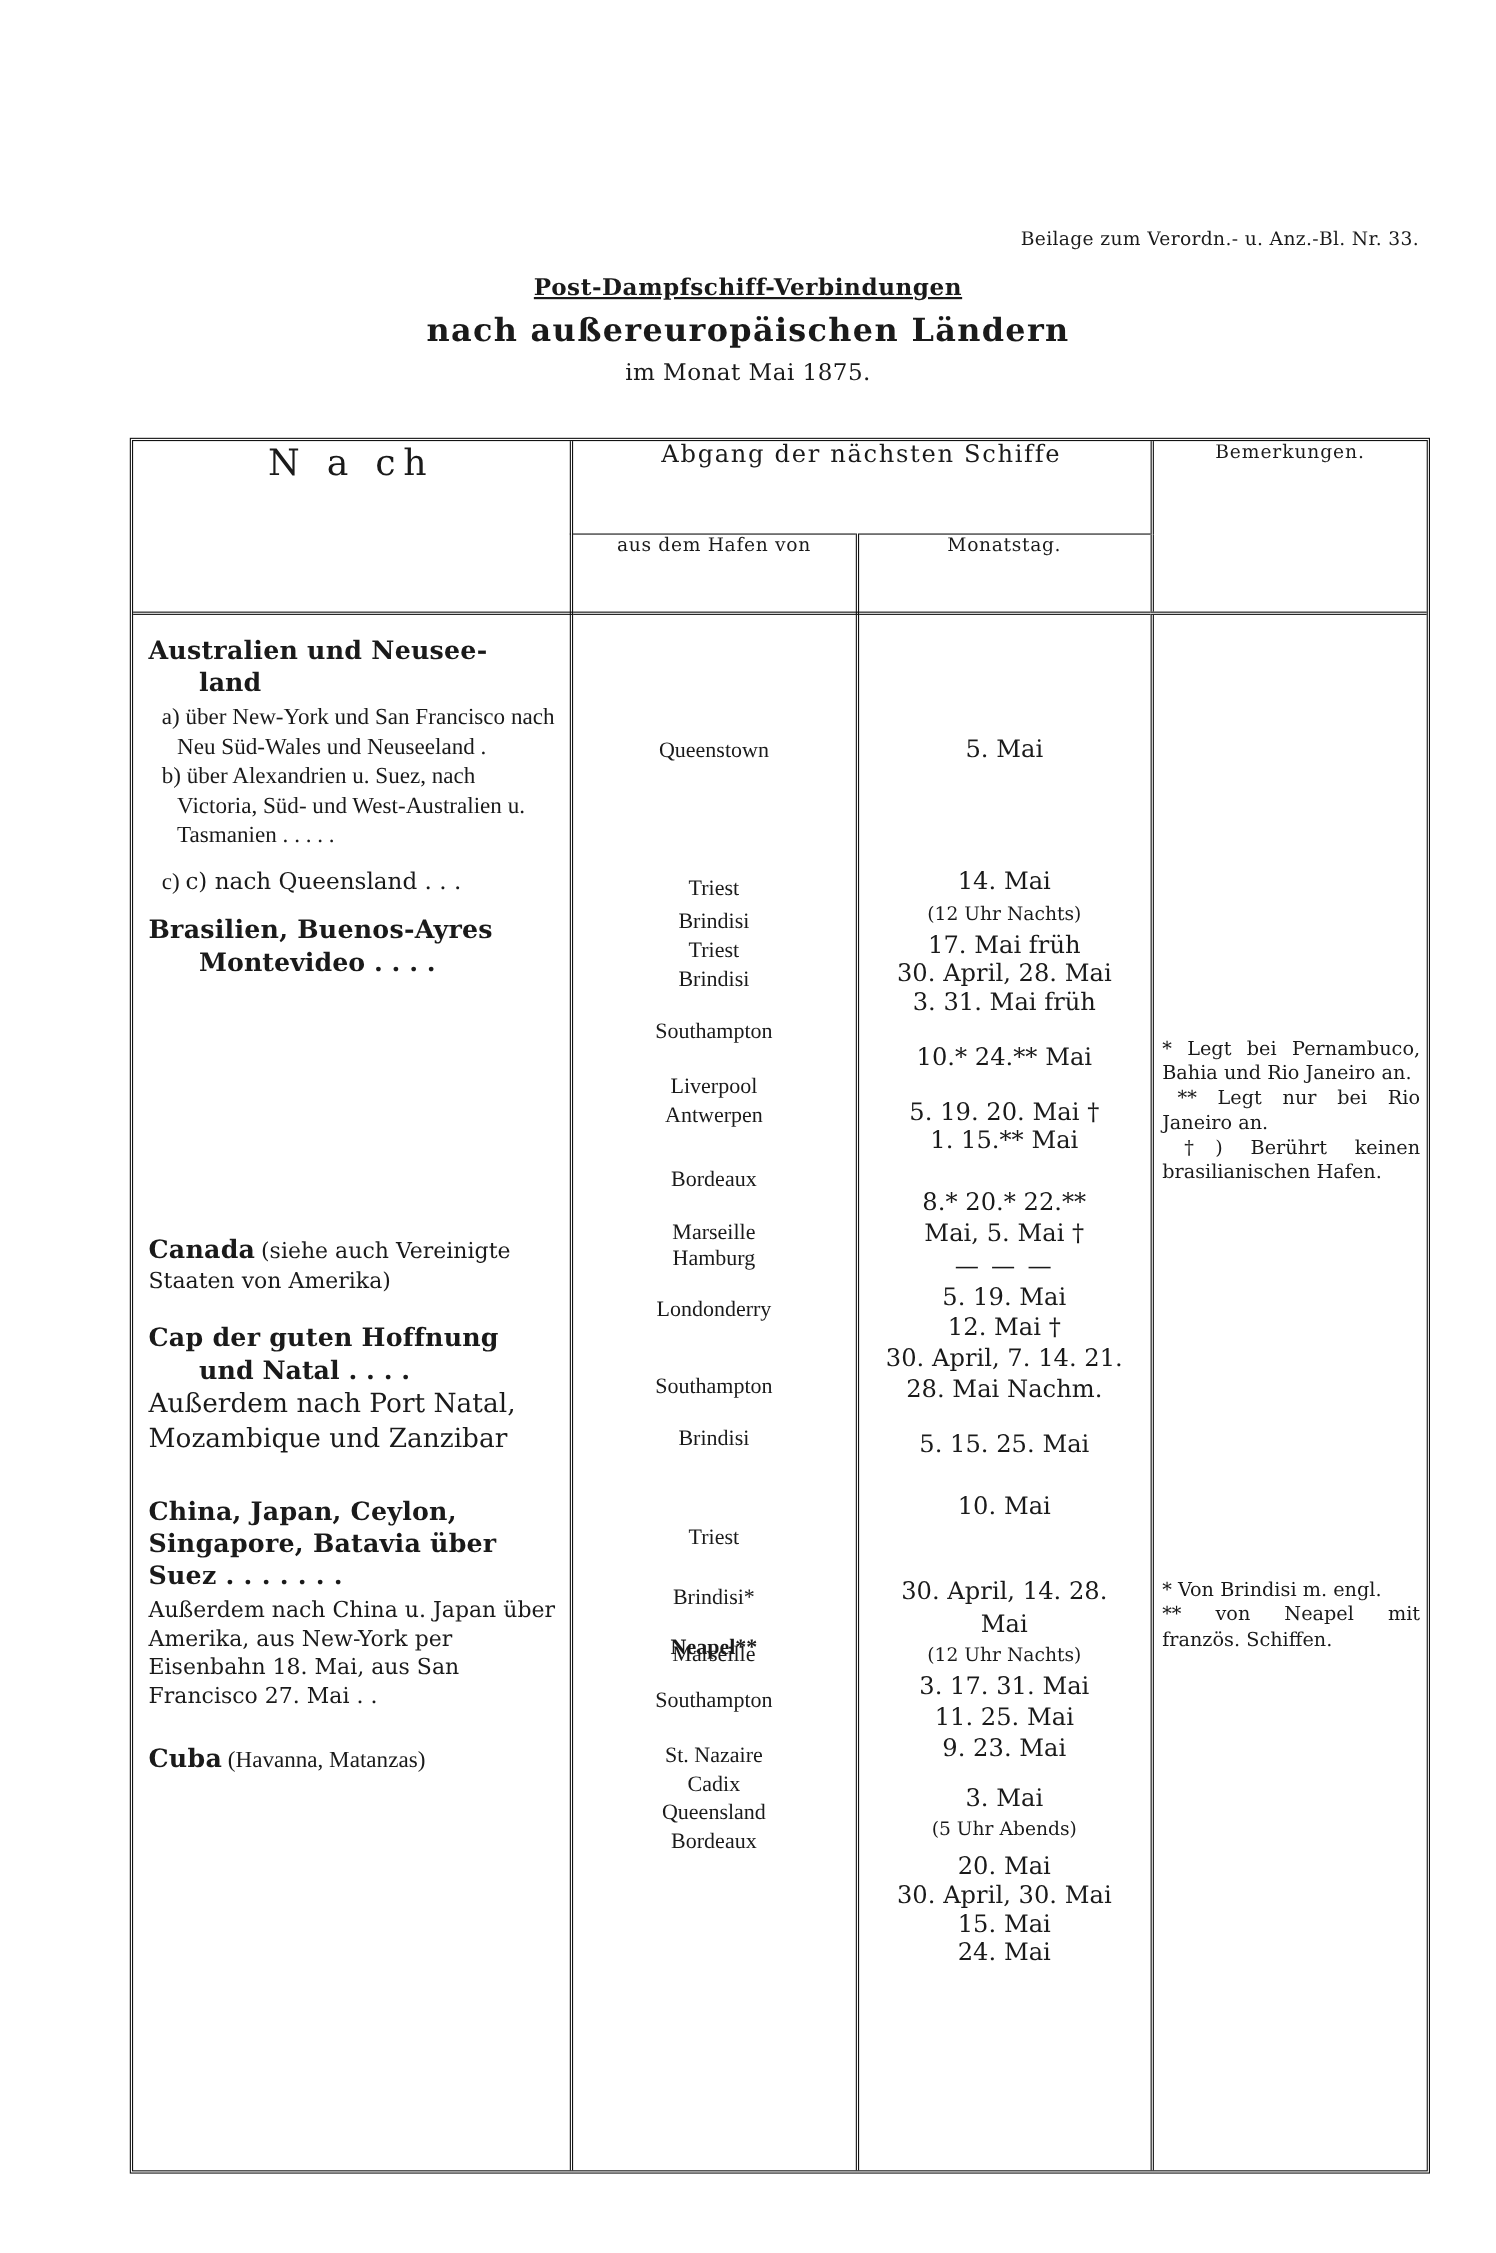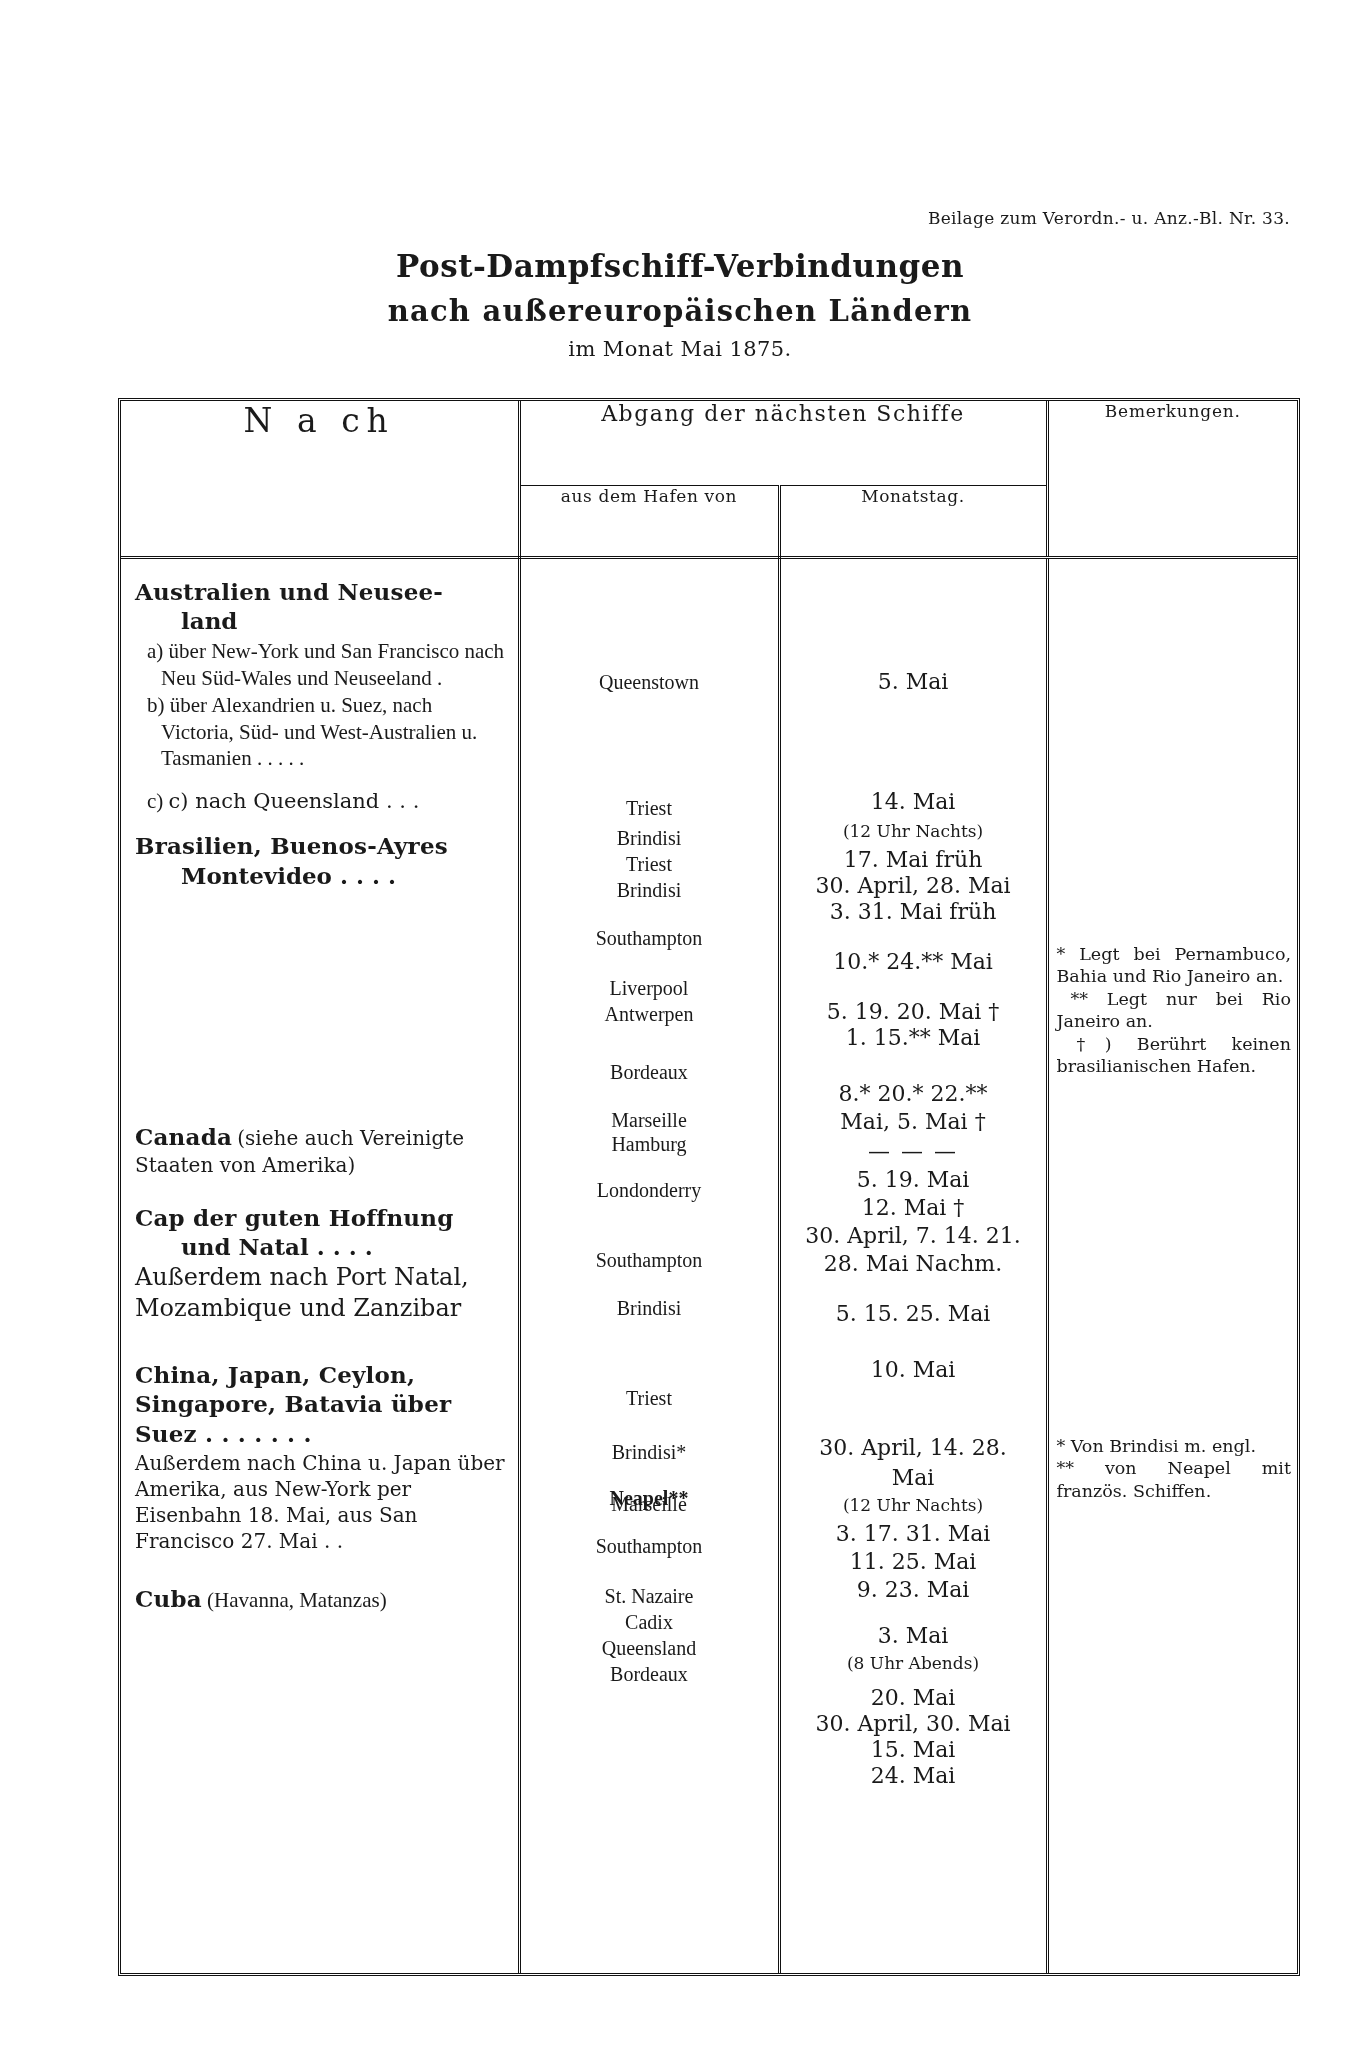--- a/index.html
+++ b/index.html
@@ -34,22 +34,23 @@
   .title-block {
     position: absolute;
     top: 248px;
     left: 0;
     width: 1360px;
     text-align: center;
   }
   .title-main {
     font-family: "DejaVu Serif", serif;
     font-weight: bold;
-    font-size: 31px;
+    font-size: 21px;
     letter-spacing: 0.5px;
+    text-decoration: underline;
   }
   .title-sub {
     font-family: "DejaVu Serif", serif;
     font-weight: bold;
     font-size: 29px;
     letter-spacing: 1.2px;
     margin-top: 10px;
   }
   .title-month {
     font-family: "DejaVu Serif", serif;
@@ -315,21 +316,21 @@
             <div class="abs day" style="top:798px;">10. Mai</div>
 
             <div class="abs day" style="top:876px;">30. April, 14. 28.</div>
             <div class="abs day" style="top:906px;">Mai</div>
             <div class="abs day-small" style="top:936px;">(12 Uhr Nachts)</div>
             <div class="abs day" style="top:962px;">3. 17. 31. Mai</div>
             <div class="abs day" style="top:990px;">11. 25. Mai</div>
             <div class="abs day" style="top:1018px;">9. 23. Mai</div>
 
             <div class="abs day" style="top:1064px;">3. Mai</div>
-            <div class="abs day-small" style="top:1094px;">(8 Uhr Abends)</div>
+            <div class="abs day-small" style="top:1094px;">(5 Uhr Abends)</div>
             <div class="abs day" style="top:1126px;">20. Mai</div>
             <div class="abs day" style="top:1152px;">30. April, 30. Mai</div>
             <div class="abs day" style="top:1178px;">15. Mai</div>
             <div class="abs day" style="top:1204px;">24. Mai</div>
           </div>
         </td>
 
         <td class="body-cell">
           <div class="bem-col">
             <div class="bem-block" style="top:384px;">

